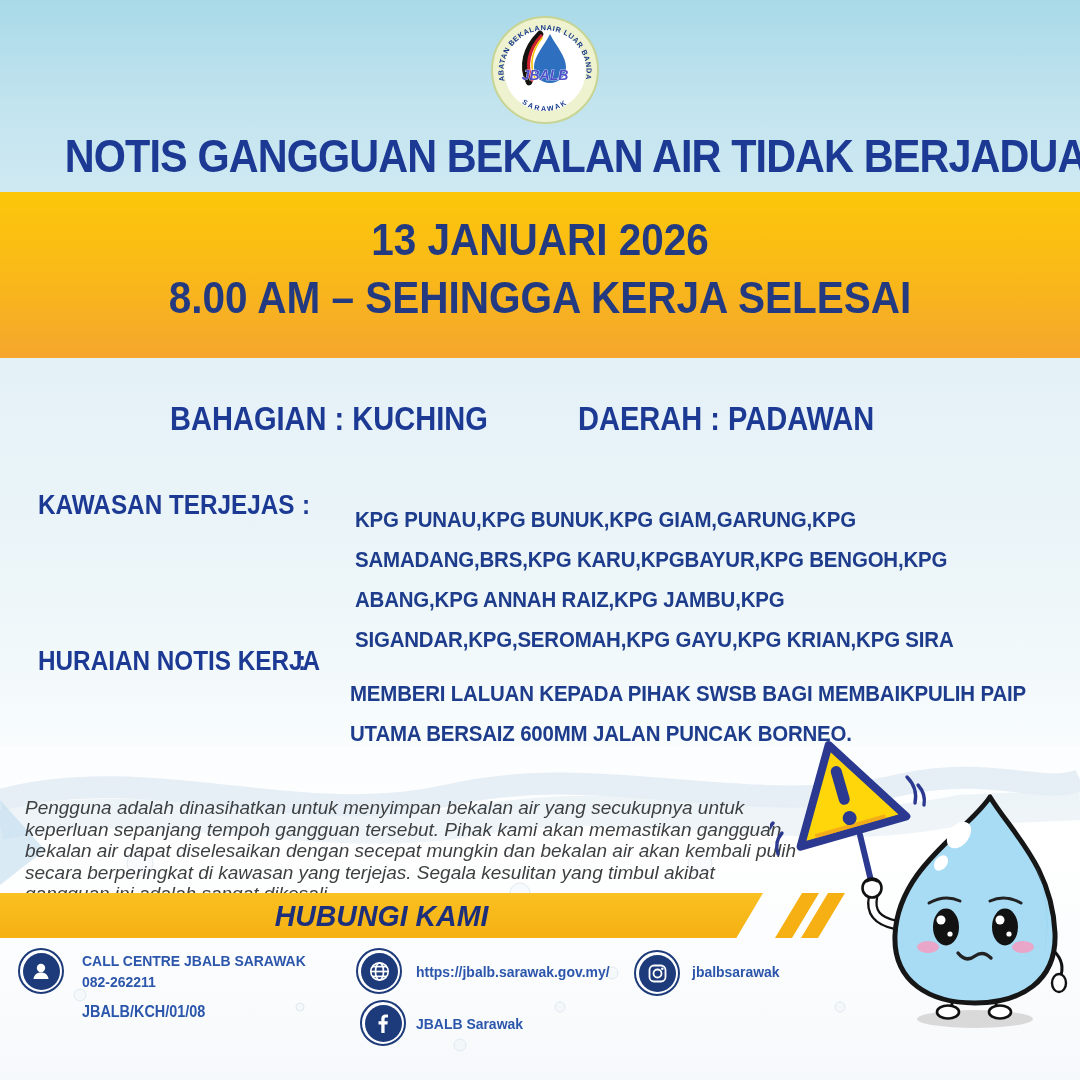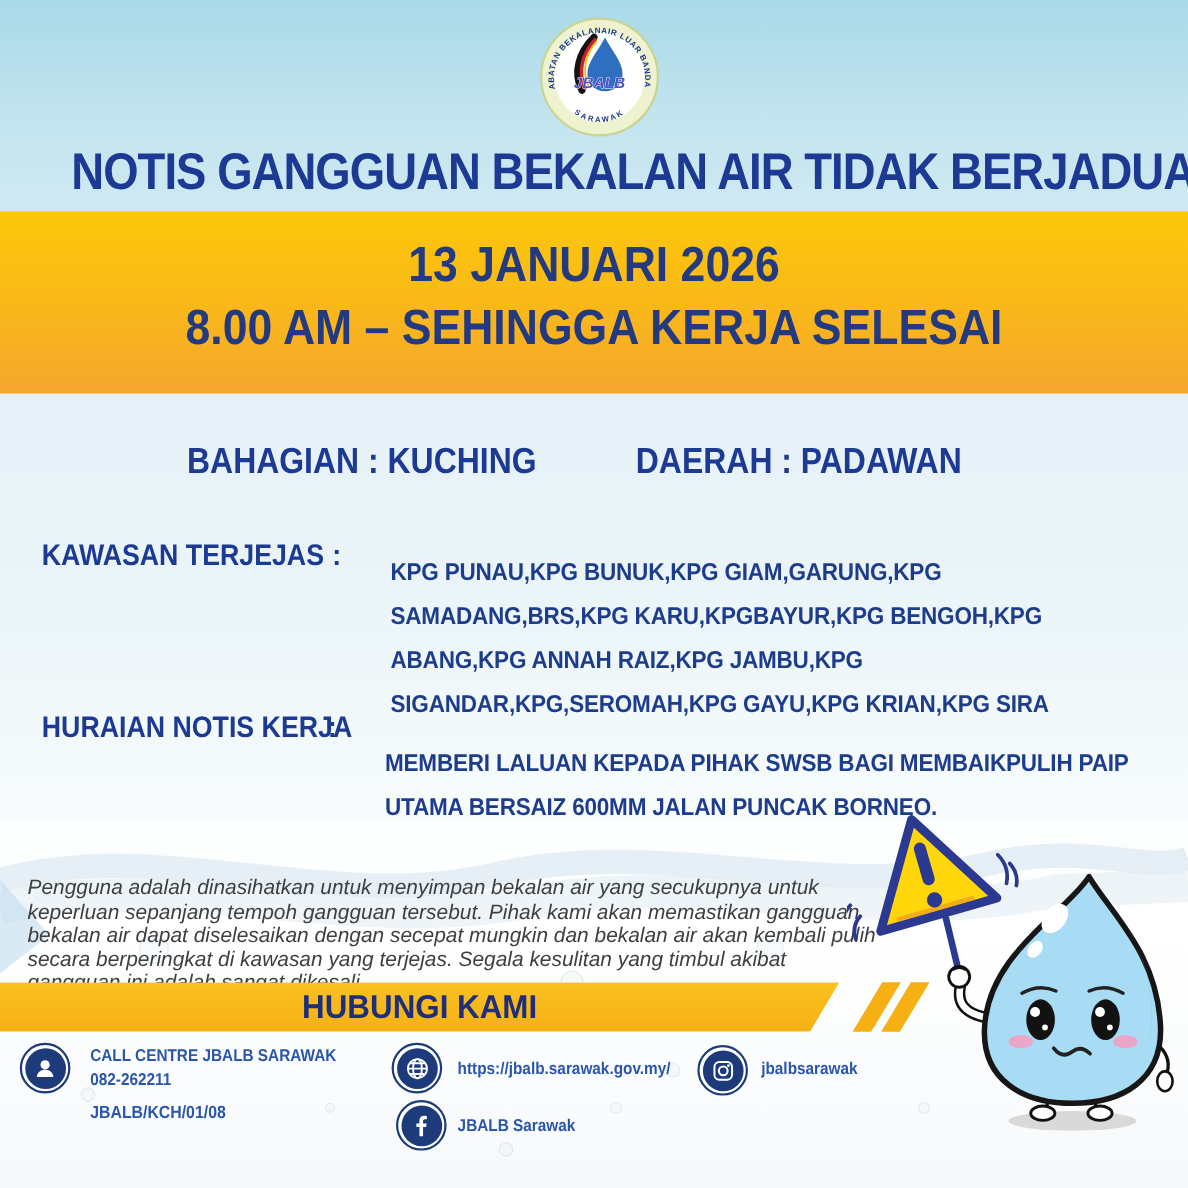--- a/index.html
+++ b/index.html
@@ -39,21 +39,21 @@
   
   .water{left:0;top:745px;width:1080px;height:335px;
     background:linear-gradient(180deg,#fbfdfe 0%,#ffffff 30%,#f6f9fb 100%);}
   .advisory{left:25px;top:797px;width:772px;
     font-size:19px;font-style:italic;color:#3d3f40;line-height:21.5px;}
 
   
   .contact-banner{left:0;top:893px;width:763px;height:45px;
     background:linear-gradient(180deg,#fac120 0%,#f6b013 100%);
     clip-path:polygon(0 0,100% 0,96.5% 100%,0 100%);
-    display:flex;align-items:center;justify-content:center;}
+    display:flex;align-items:center;justify-content:center;font-style:italic;}
   .contact-banner span{font-size:30px;font-weight:bold;color:#1d2f7a;
     transform:scaleX(.95);white-space:nowrap;}
   .stripe{top:893px;width:17px;height:45px;background:#f6b013;
     transform:skewX(-31deg);transform-origin:bottom left;}
   .s1{left:775px;} .s2{left:801px;}
 
   
   .badge{width:46px;height:46px;border-radius:50%;border:2px solid #1d3b7a;
     background:#fff;display:flex;align-items:center;justify-content:center;box-sizing:border-box;}
   .badge-inner{width:37px;height:37px;border-radius:50%;background:#1d3b7a;

